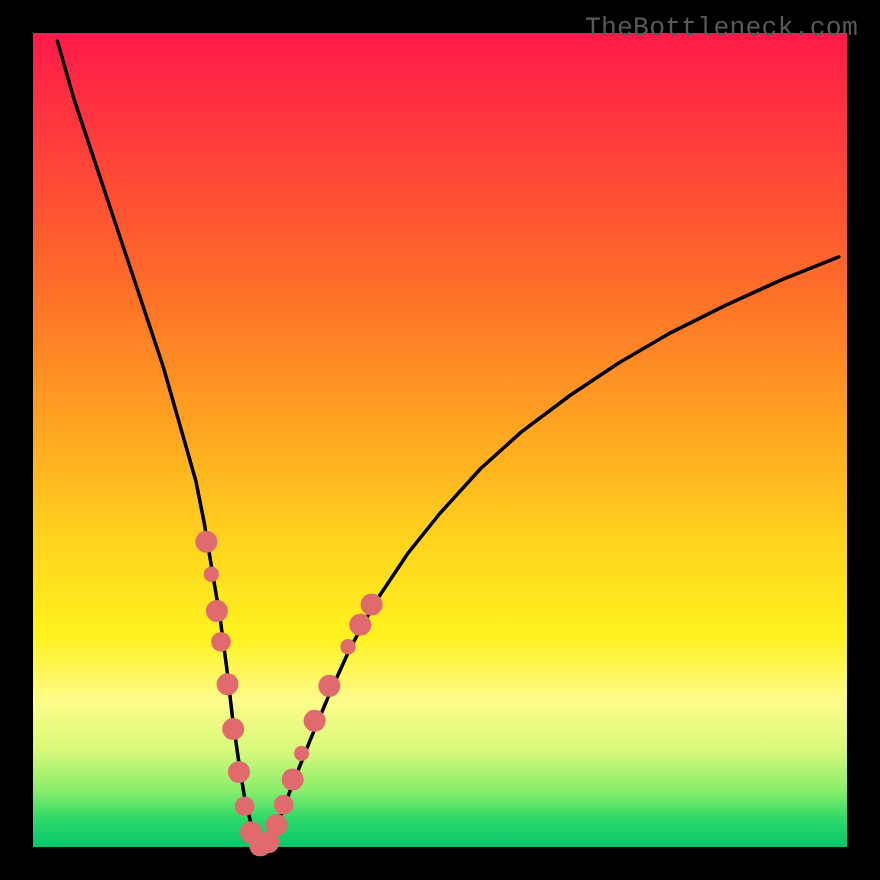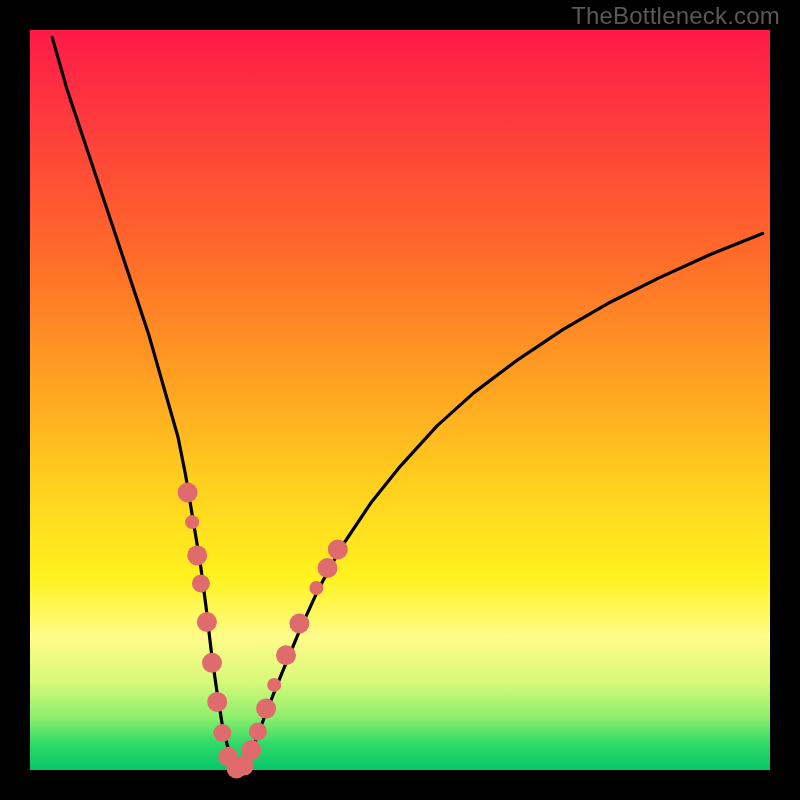--- a/index.html
+++ b/index.html
@@ -70,14 +70,14 @@
         <circle cx="266.1" cy="708.6" r="10" fill="#e06b6d"></circle>
         <circle cx="274.2" cy="684.9" r="7" fill="#e06b6d"></circle>
         <circle cx="286.0" cy="655.3" r="10" fill="#e06b6d"></circle>
         <circle cx="299.4" cy="623.5" r="10" fill="#e06b6d"></circle>
         <circle cx="316.4" cy="588.0" r="7" fill="#e06b6d"></circle>
         <circle cx="327.5" cy="568.0" r="10" fill="#e06b6d"></circle>
         <circle cx="337.8" cy="549.5" r="10" fill="#e06b6d"></circle>
       </g>
   </svg>
 
-  <div class="watermark" style="right: 20px; top: 2px;">TheBottleneck.com</div>
+  <div class="watermark" style="right: 20px; top: 13px; font-family: Liberation Mono, monospace;">TheBottleneck.com</div>
 </div>
 
 </body></html>

